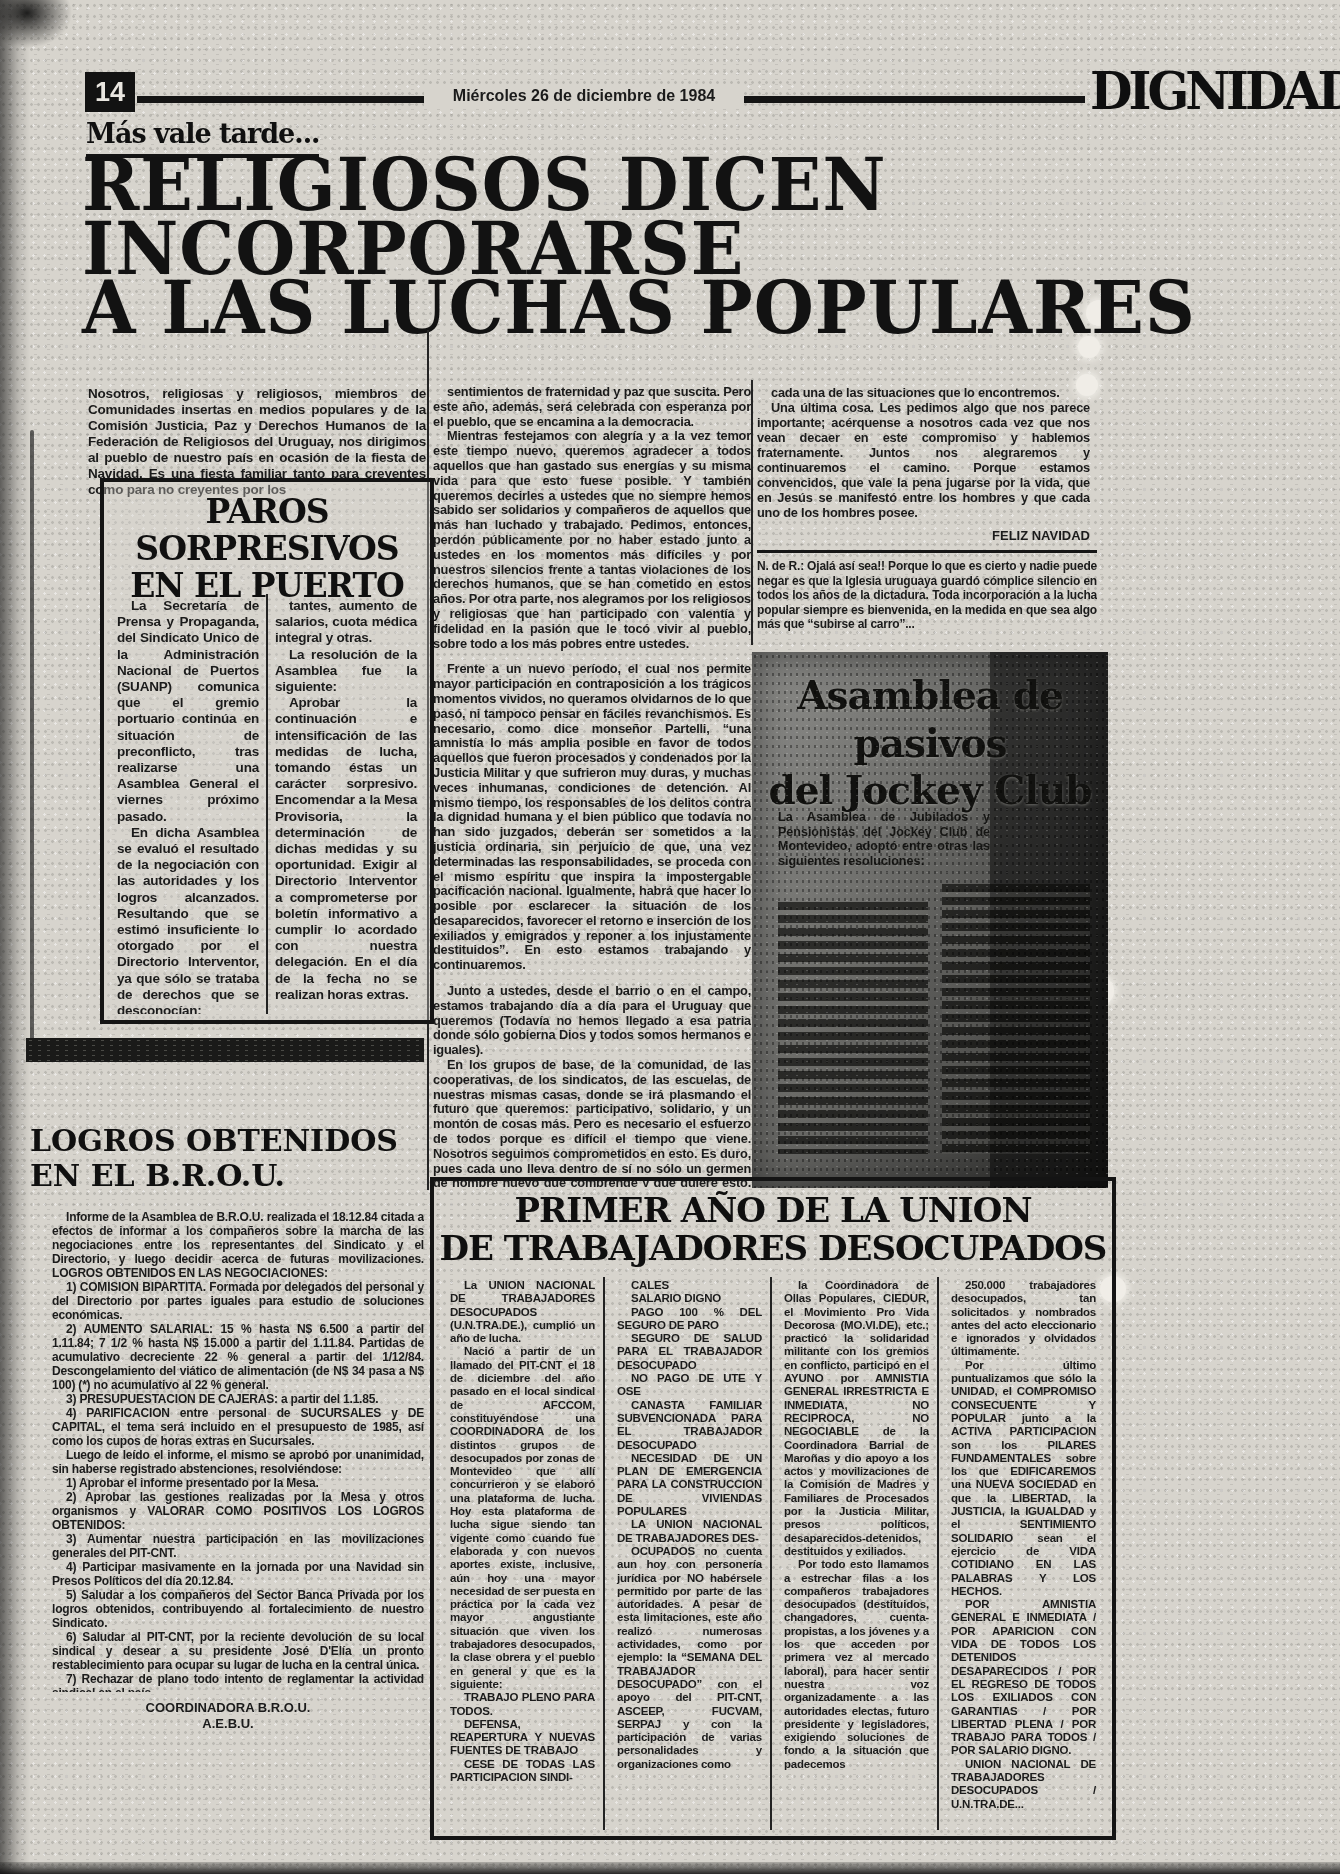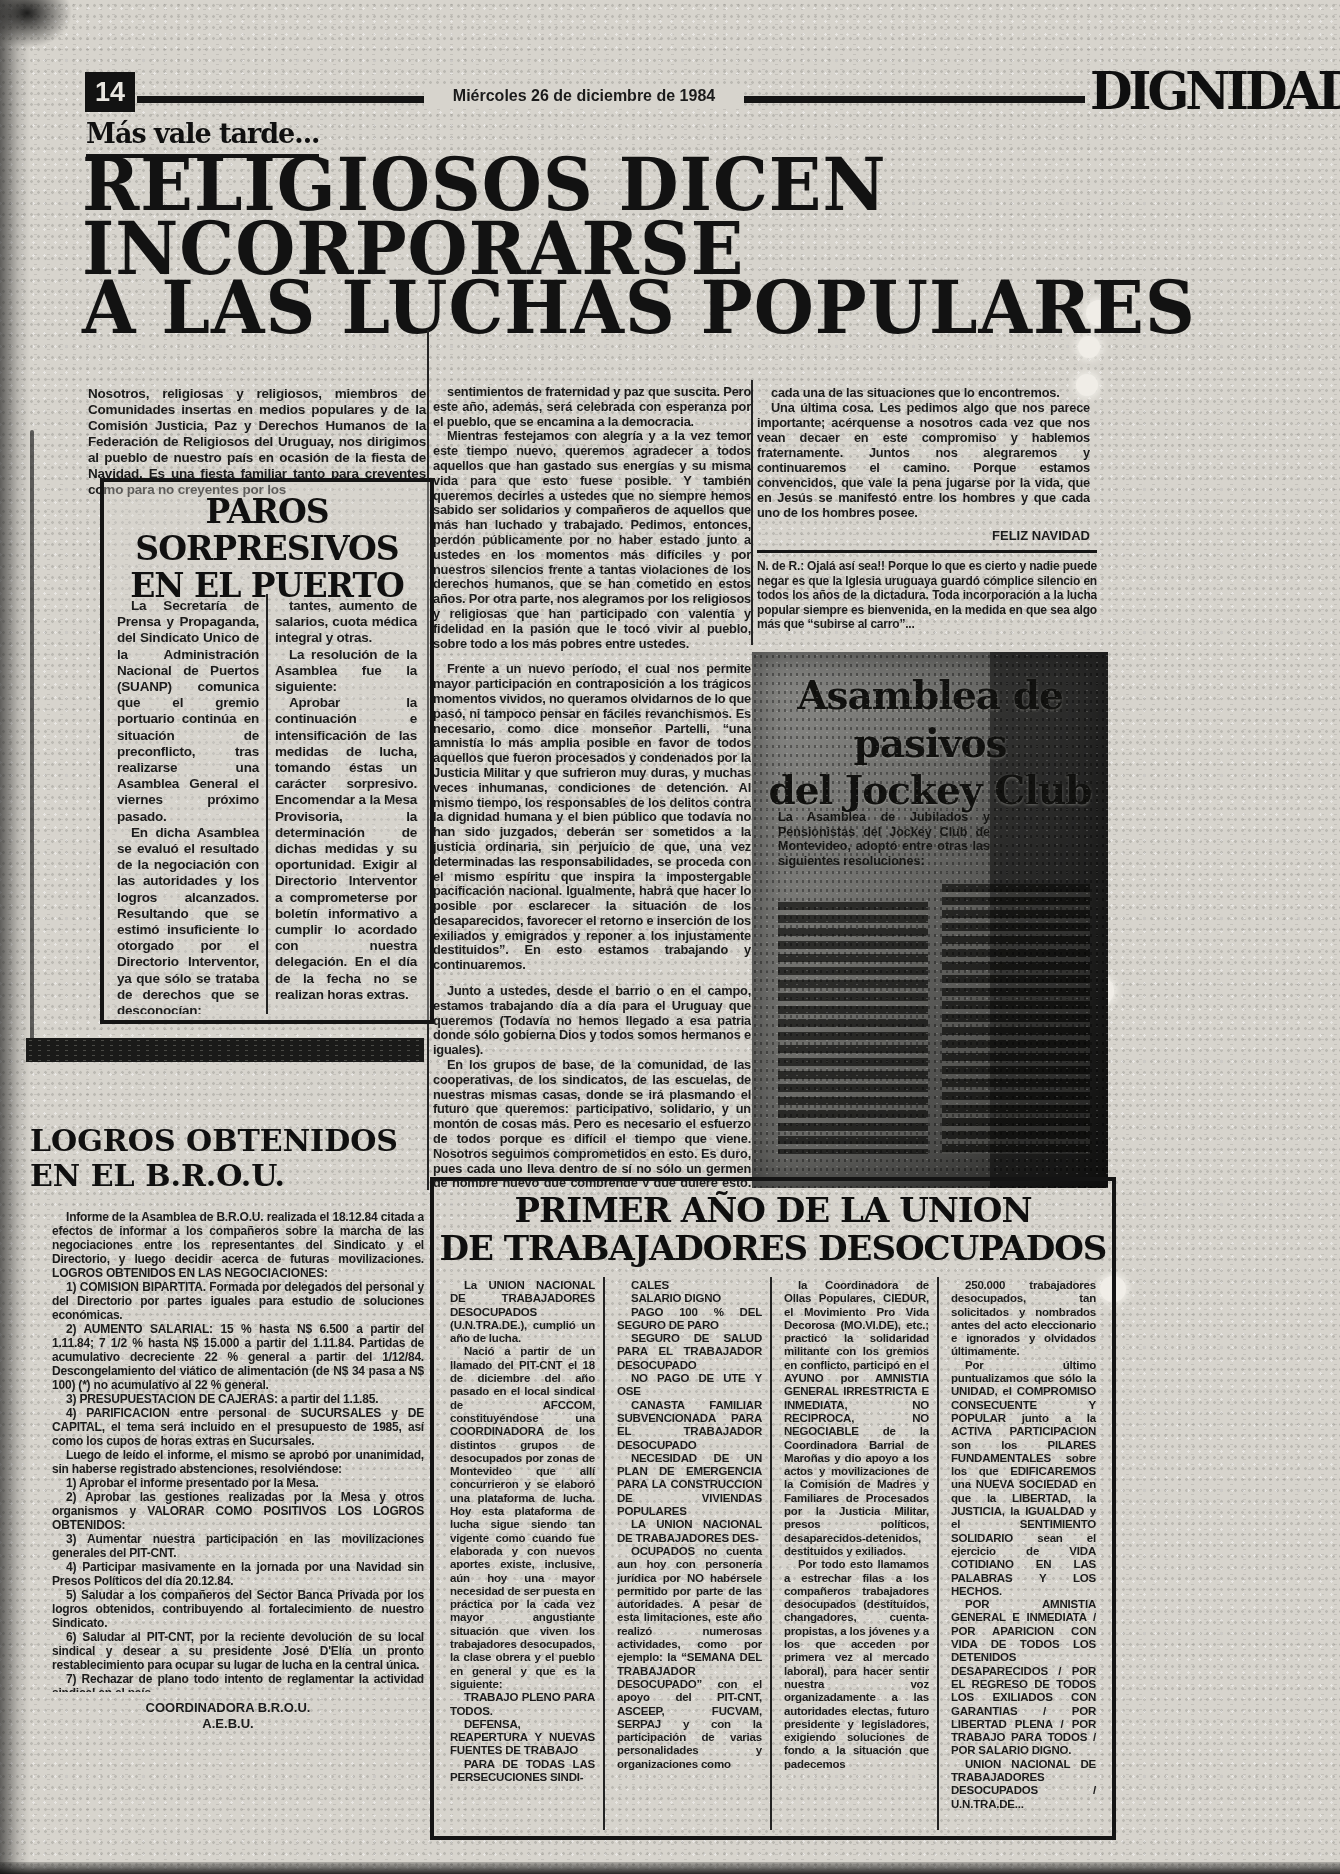--- a/index.html
+++ b/index.html
@@ -189,21 +189,21 @@
     <div class="untrade-title serif">
       <div>PRIMER AÑO DE LA UNION</div>
       <div>DE TRABAJADORES DESOCUPADOS</div>
     </div>
     <div class="untrade-cols">
       <div class="ucol np">
           <p class="para">La UNION NACIONAL DE TRABAJADORES DESOCUPADOS (U.N.TRA.DE.), cumplió un año de lucha.</p>
           <p class="para">Nació a partir de un llamado del PIT-CNT el 18 de diciembre del año pasado en el local sindical de AFCCOM, constituyéndose una COORDINADORA de los distintos grupos de desocupados por zonas de Montevideo que allí concurrieron y se elaboró una plataforma de lucha. Hoy esta plataforma de lucha sigue siendo tan vigente como cuando fue elaborada y con nuevos aportes existe, inclusive, aún hoy una mayor necesidad de ser puesta en práctica por la cada vez mayor angustiante situación que viven los trabajadores desocupados, la clase obrera y el pueblo en general y que es la siguiente:</p>
           <p class="para">TRABAJO PLENO PARA TODOS.</p>
           <p class="para">DEFENSA, REAPERTURA Y NUEVAS FUENTES DE TRABAJO</p>
-          <p class="para">PARA DE TODAS LAS PERSECUCIONES SINDI-</p>
+          <p class="para">CESE DE TODAS LAS PARTICIPACION SINDI-</p>
         </div>
       <div class="ucol np">
           <p class="para">CALES</p>
           <p class="para">SALARIO DIGNO</p>
           <p class="para">PAGO 100 % DEL SEGURO DE PARO</p>
           <p class="para">SEGURO DE SALUD PARA EL TRABAJADOR DESOCUPADO</p>
           <p class="para">NO PAGO DE UTE Y OSE</p>
           <p class="para">CANASTA FAMILIAR SUBVENCIONADA PARA EL TRABAJADOR DESOCUPADO</p>
           <p class="para">NECESIDAD DE UN PLAN DE EMERGENCIA PARA LA CONSTRUCCION DE VIVIENDAS POPULARES</p>
           <p class="para">LA UNION NACIONAL DE TRABAJADORES DES-</p>

